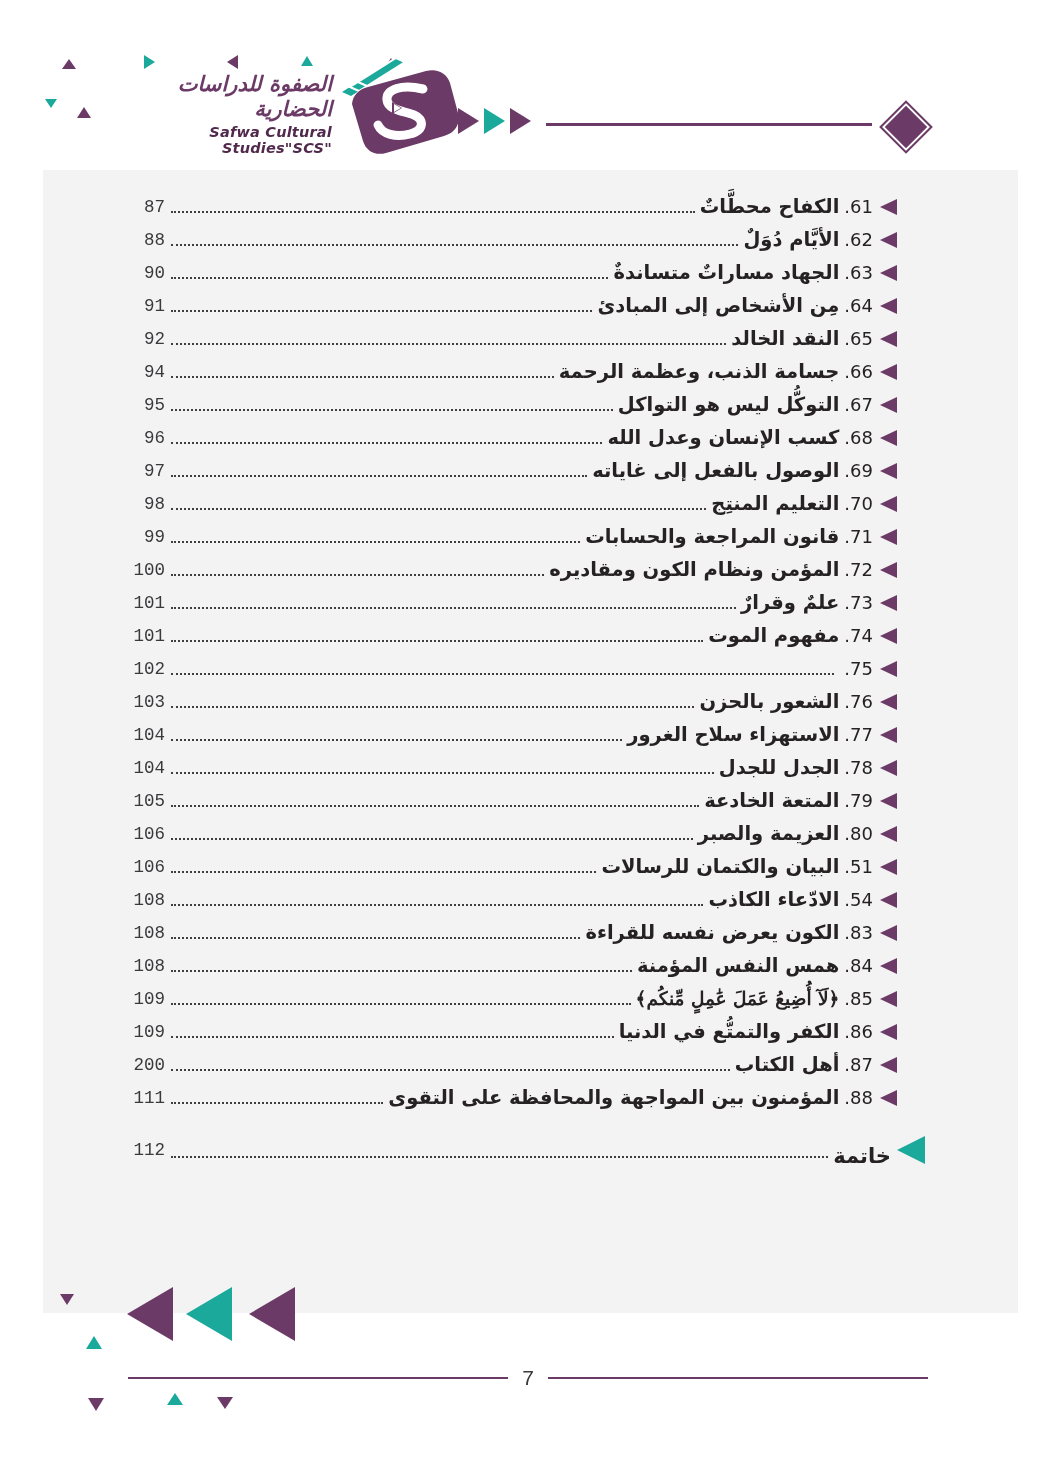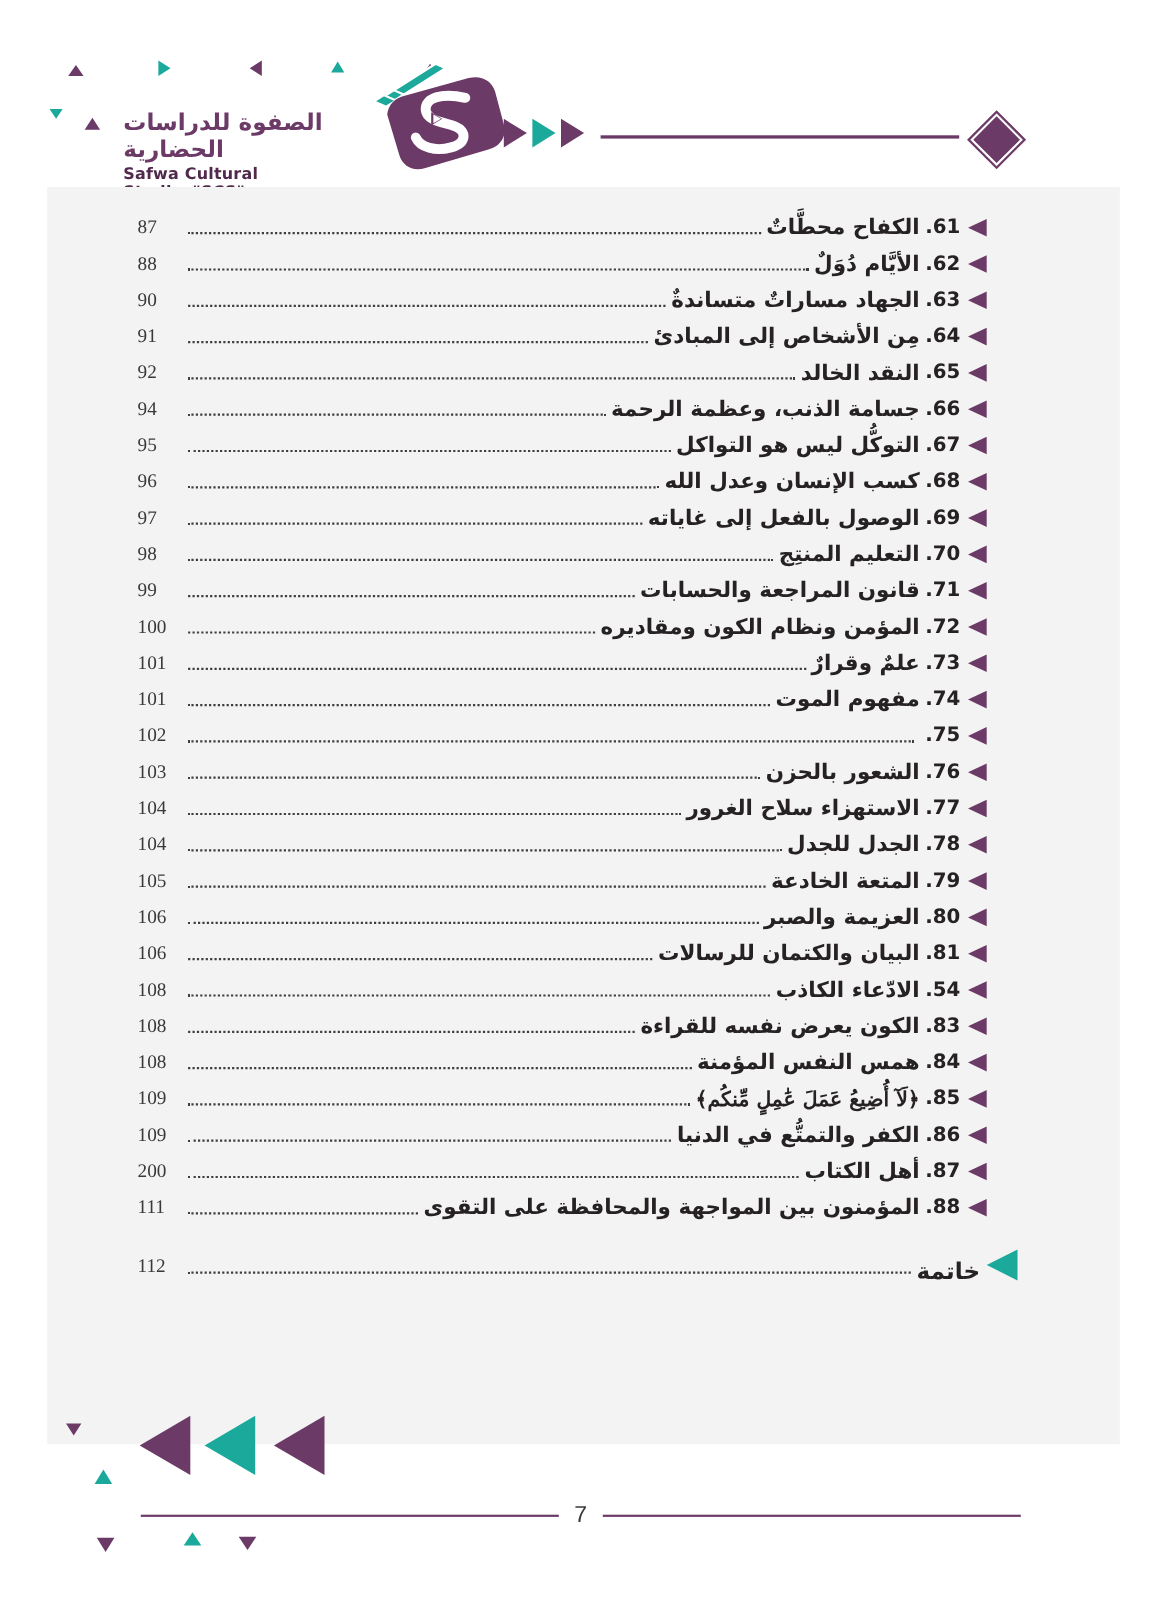--- a/index.html
+++ b/index.html
@@ -3,41 +3,41 @@
 <meta charset="utf-8">
 <style>
   html,body{margin:0;padding:0;}
   body{
     width:1060px;height:1474px;position:relative;background:#ffffff;overflow:hidden;
     font-family:"DejaVu Sans","Liberation Sans",sans-serif;
   }
   
   .t{width:0;height:0;border-style:solid;position:absolute;border-color:transparent;}
   
-  .logo-text{position:absolute;left:112px;top:99px;width:220px;text-align:left;}
+  .logo-text{position:absolute;left:112px;top:72px;width:220px;text-align:right;font-style:italic;}
   .logo-ar{font-weight:bold;font-size:21px;color:#6c3a67;direction:rtl;line-height:1.2;}
   .logo-en{font-weight:bold;font-size:14.5px;color:#50294c;letter-spacing:0.2px;margin-top:2px;}
   .logo-mark{position:absolute;left:322px;top:56px;}
   .hdr-line{position:absolute;left:546px;top:123px;width:326px;height:3px;background:#6c3a67;}
   .diamond{position:absolute;left:889px;top:110px;width:30px;height:30px;background:#6c3a67;
            border:2px solid #ffffff;outline:2px solid #6c3a67;transform:rotate(45deg);}
   
   .panel{position:absolute;left:43px;top:170px;width:975px;height:1143px;background:#f4f3f4;}
   .toc{position:absolute;left:125px;top:190px;width:772px;direction:rtl;}
   .row{display:flex;align-items:center;height:33px;}
   .row .tri{flex:0 0 auto;width:0;height:0;border-style:solid;
             border-width:8px 17px 8px 0;border-color:transparent #6c3a67 transparent transparent;
             margin-left:7px;}
   .row .ttl{flex:0 0 auto;font-weight:bold;font-size:19.5px;color:#262223;white-space:nowrap;}
-  .row .num{font-weight:bold;font-size:18px;color:#262223;margin-left:5px;}
+  .row .num{font-weight:normal;font-size:18px;color:#262223;margin-left:5px;}
   .row.quran .ttl{font-family:"DejaVu Serif","Liberation Serif",serif;font-size:18.5px;}
   .row .leader{flex:1 1 auto;min-width:18px;border-bottom:2.6px dotted #413d3e;
                align-self:flex-end;margin-bottom:10px;margin-left:6px;margin-right:5px;}
-  .row .pnum{flex:0 0 auto;min-width:40px;direction:ltr;
-             font-family:Liberation Serif, serif;font-size:17.5px;color:#39393b;}
+  .row .pnum{flex:0 0 auto;min-width:40px;text-align:right;direction:ltr;
+             font-family:Liberation Mono, monospace;font-size:17.5px;color:#39393b;}
   .row.conclusion{margin-top:18px;height:36px;}
   .row.conclusion .tri{border-width:14px 28px 14px 0;
             border-color:transparent #1ba99b transparent transparent;margin-right:-28px;margin-left:6px;}
   .row.conclusion .ttl{font-size:21px;margin-top:12px;}
   
   .ftr-line{position:absolute;left:128px;top:1366px;width:800px;display:flex;align-items:center;}
   .ftr-line .seg{flex:1 1 auto;height:2.6px;background:#6c3a67;}
   .ftr-line .pg{flex:0 0 auto;padding:0 14px;font-size:21px;color:#39393b;
                 font-family:"Liberation Sans",sans-serif;}
 </style>
@@ -217,21 +217,21 @@
   </div>
     <div class="row">
     <span class="tri"></span>
     <span class="num">80.</span>
     <span class="ttl">العزيمة والصبر</span>
     <span class="leader"></span>
     <span class="pnum">106</span>
   </div>
     <div class="row">
     <span class="tri"></span>
-    <span class="num">81.</span>
+    <span class="num">51.</span>
     <span class="ttl">البيان والكتمان للرسالات</span>
     <span class="leader"></span>
     <span class="pnum">106</span>
   </div>
     <div class="row">
     <span class="tri"></span>
     <span class="num">54.</span>
     <span class="ttl">الادّعاء الكاذب</span>
     <span class="leader"></span>
     <span class="pnum">108</span>

